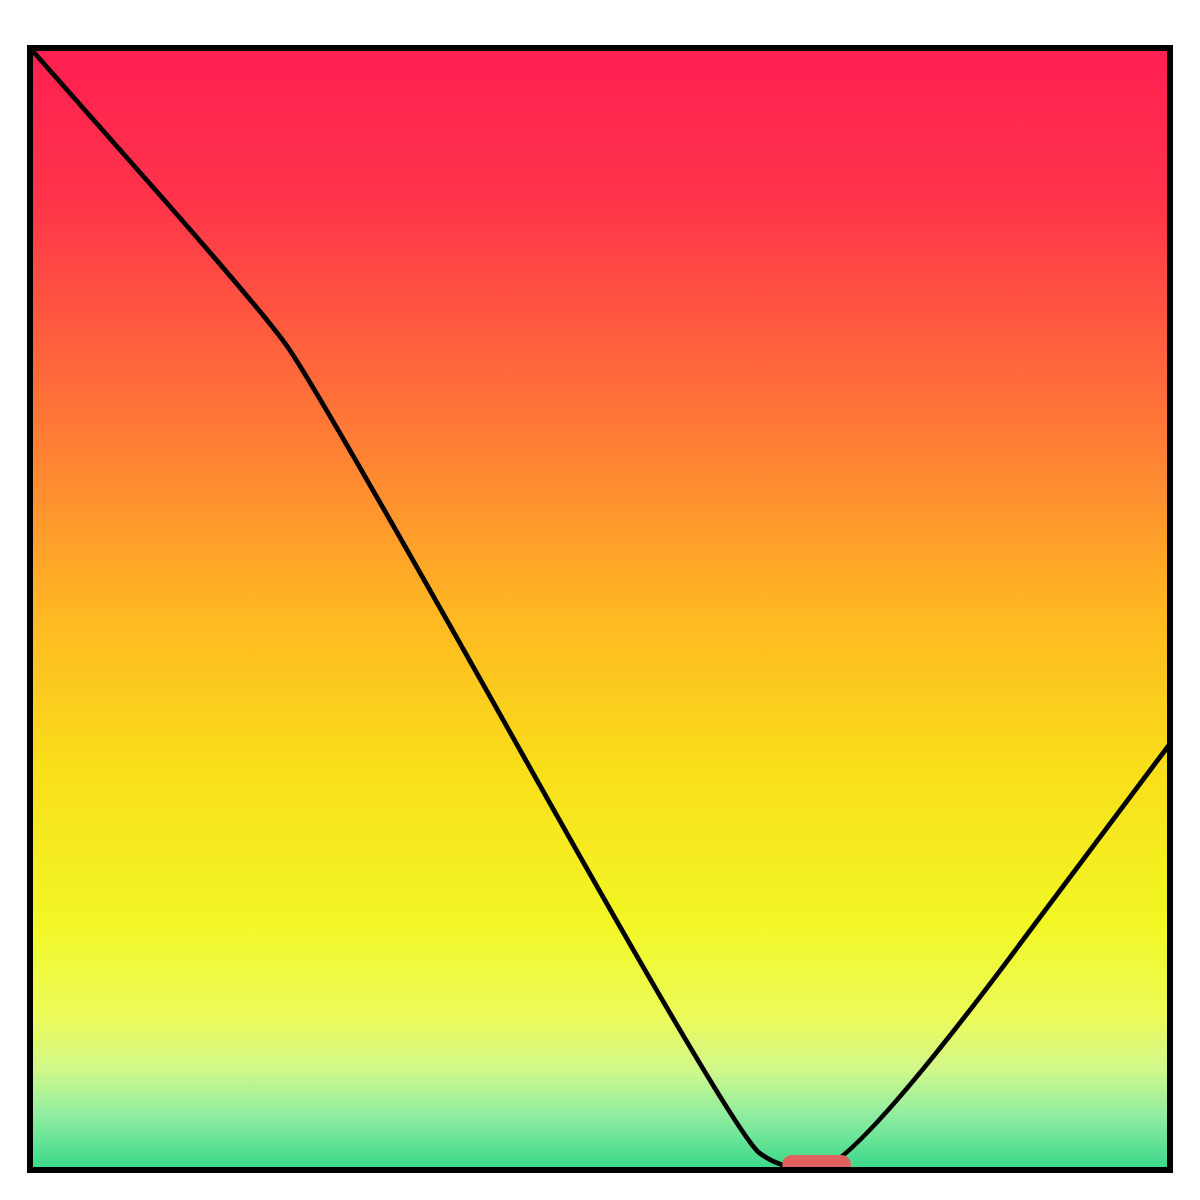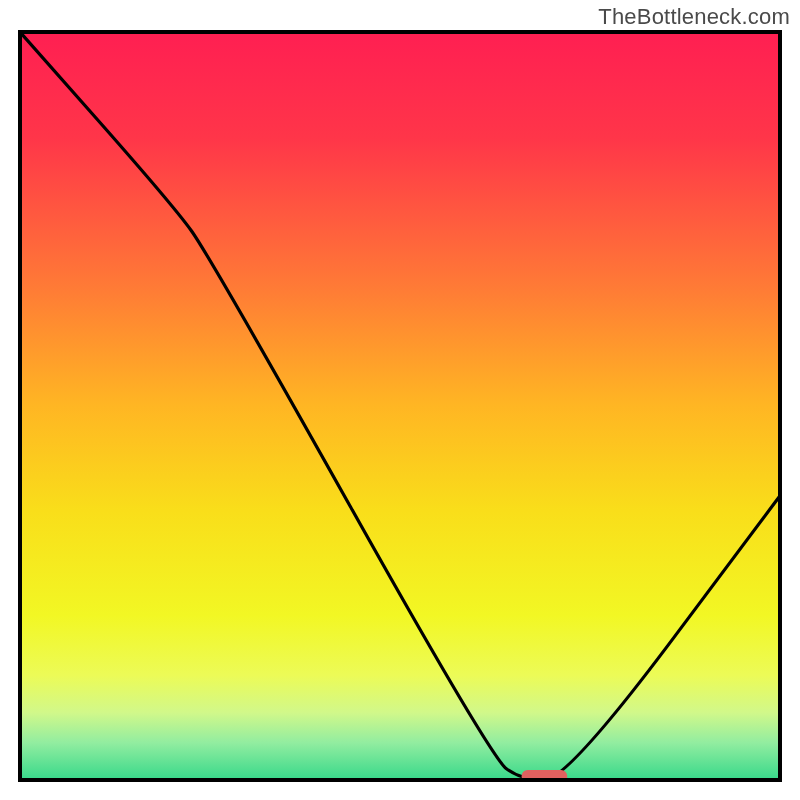--- a/index.html
+++ b/index.html
@@ -34,21 +34,20 @@
   }
   svg {
     display: block;
   }
 </style>
 </head>
 <body>
 
 <div class="container">
 
-  <div class="watermark">TheBottleneck.com</div>
 
   <div class="plot-frame">
     <svg viewBox="0 0 764 752" width="764" height="752" preserveAspectRatio="none">
       <defs>
         <linearGradient id="bg-grad" x1="0" y1="0" x2="0" y2="1">
             <stop offset="0%" stop-color="#ff1f52"></stop>
             <stop offset="14.000000000000002%" stop-color="#ff3549"></stop>
             <stop offset="34%" stop-color="#ff7a36"></stop>
             <stop offset="50%" stop-color="#ffb623"></stop>
             <stop offset="64%" stop-color="#f9de1a"></stop>

